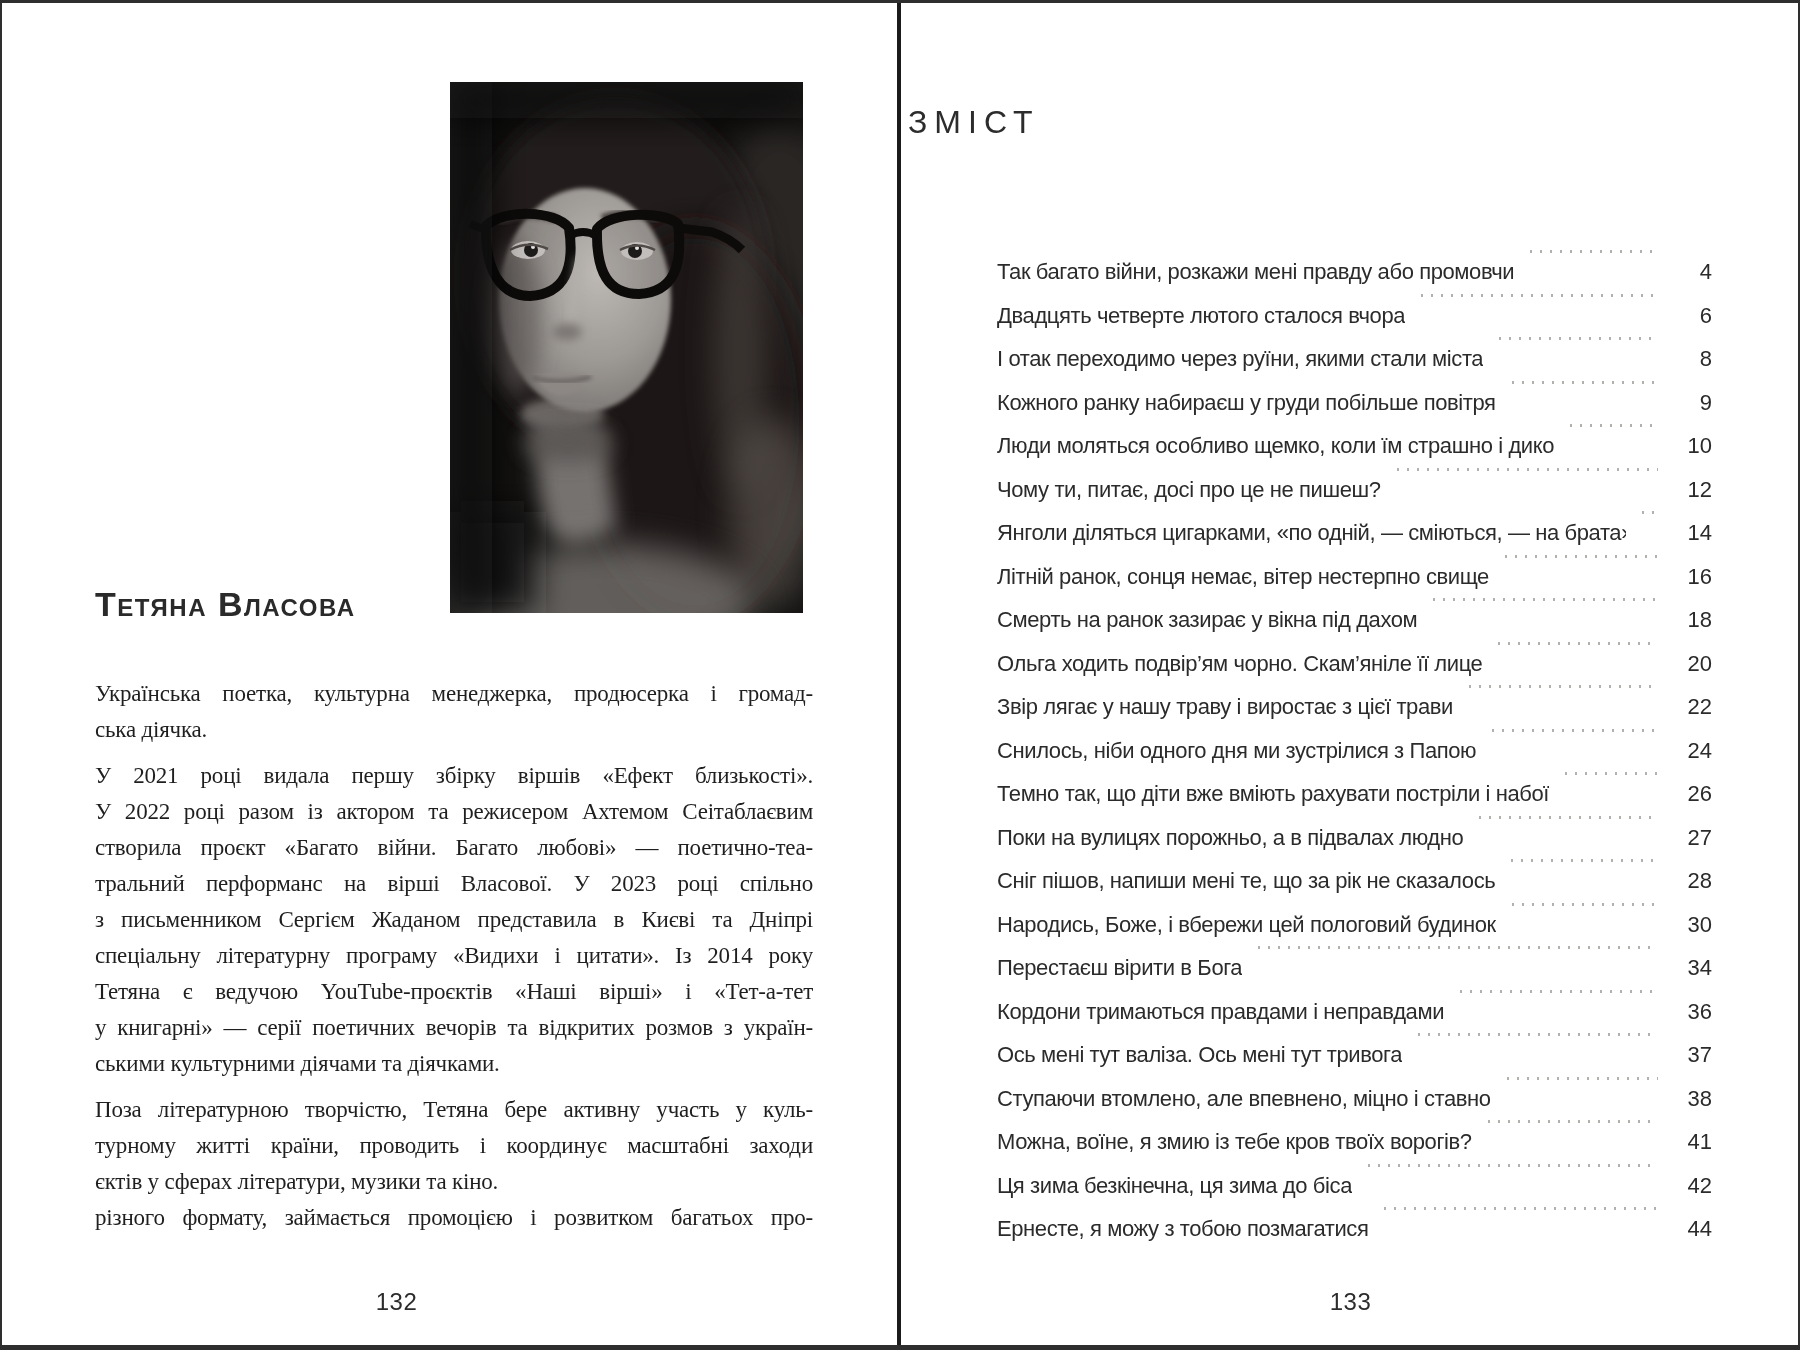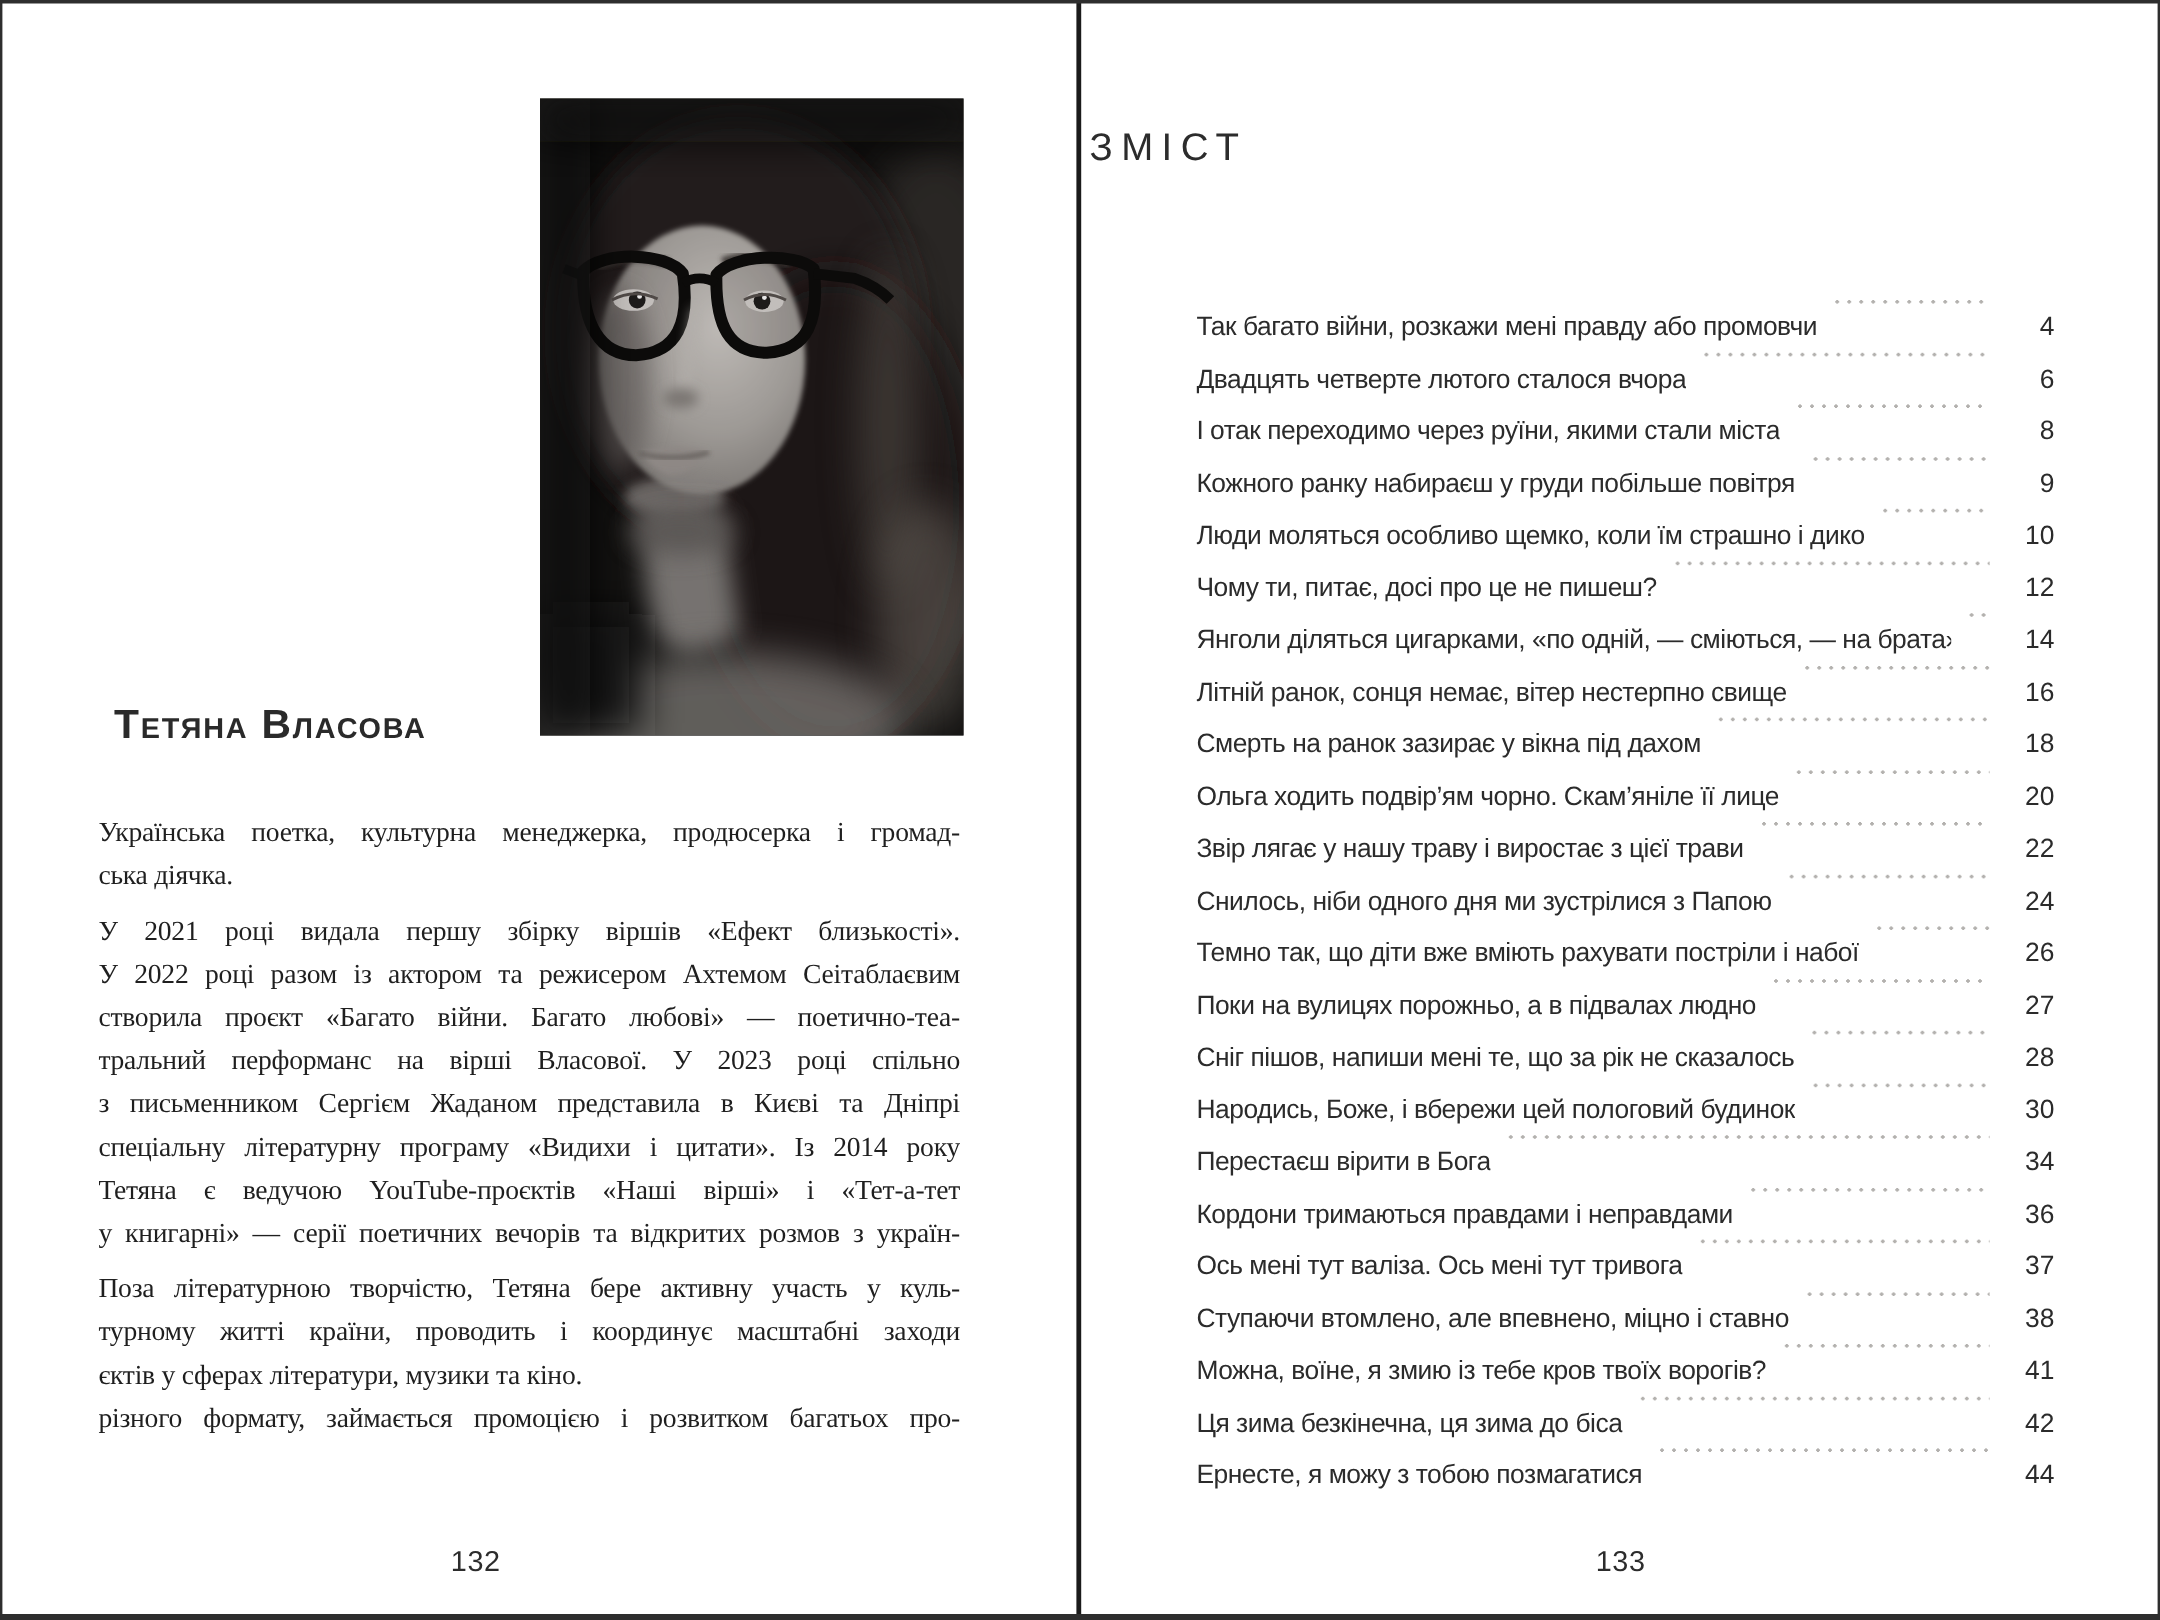--- a/index.html
+++ b/index.html
@@ -13,21 +13,21 @@
   .page.left{left:0;width:793px;}
   .page.right{left:901px;width:899px;}
 
   
   .photo{position:absolute;left:450px;top:82px;width:353px;height:531px;overflow:hidden;background:#131211;}
   .author-name{
     position:absolute;left:95px;top:584px;margin:0;
     font-family:"Liberation Sans",sans-serif;font-weight:700;font-size:34px;line-height:40px;
     font-variant:small-caps;letter-spacing:1.5px;color:#2a2a2a;
   }
-  .bio{position:absolute;left:82px;top:676px;width:718px;
+  .bio{position:absolute;left:95px;top:676px;width:718px;
     font-family:"Liberation Serif",serif;font-size:23px;letter-spacing:-0.2px;color:#1f1f1f;}
   .para{margin:0 0 10px 0;}
   .line{height:36px;line-height:36px;overflow:hidden;text-align:justify;text-align-last:justify;}
   .line.last{text-align-last:left;}
 
   
   .folio{position:absolute;top:1288px;left:0;width:100%;text-align:center;
     font-size:24px;letter-spacing:0.5px;color:#2c2c2c;}
 
   
@@ -119,20 +119,21 @@
         </div>
         <div class="para">
           <div class="line">У 2021 році видала першу збірку віршів «Ефект близькості».</div>
           <div class="line">У 2022 році разом із актором та режисером Ахтемом Сеітаблаєвим</div>
           <div class="line">створила проєкт «Багато війни. Багато любові» — поетично-теа-</div>
           <div class="line">тральний перформанс на вірші Власової. У 2023 році спільно</div>
           <div class="line">з письменником Сергієм Жаданом представила в Києві та Дніпрі</div>
           <div class="line">спеціальну літературну програму «Видихи і цитати». Із 2014 року</div>
           <div class="line">Тетяна є ведучою YouTube-проєктів «Наші вірші» і «Тет-а-тет</div>
           <div class="line">у книгарні» — серії поетичних вечорів та відкритих розмов з україн-</div>
+          <div class="line last">ськими культурними діячами та діячками.</div>
         </div>
         <div class="para">
           <div class="line">Поза літературною творчістю, Тетяна бере активну участь у куль-</div>
           <div class="line">турному житті країни, проводить і координує масштабні заходи</div>
           <div class="line last">єктів у сферах літератури, музики та кіно.</div>
           <div class="line">різного формату, займається промоцією і розвитком багатьох про-</div>
         </div>
       </div>
     <div class="folio">132</div>
   </div>

